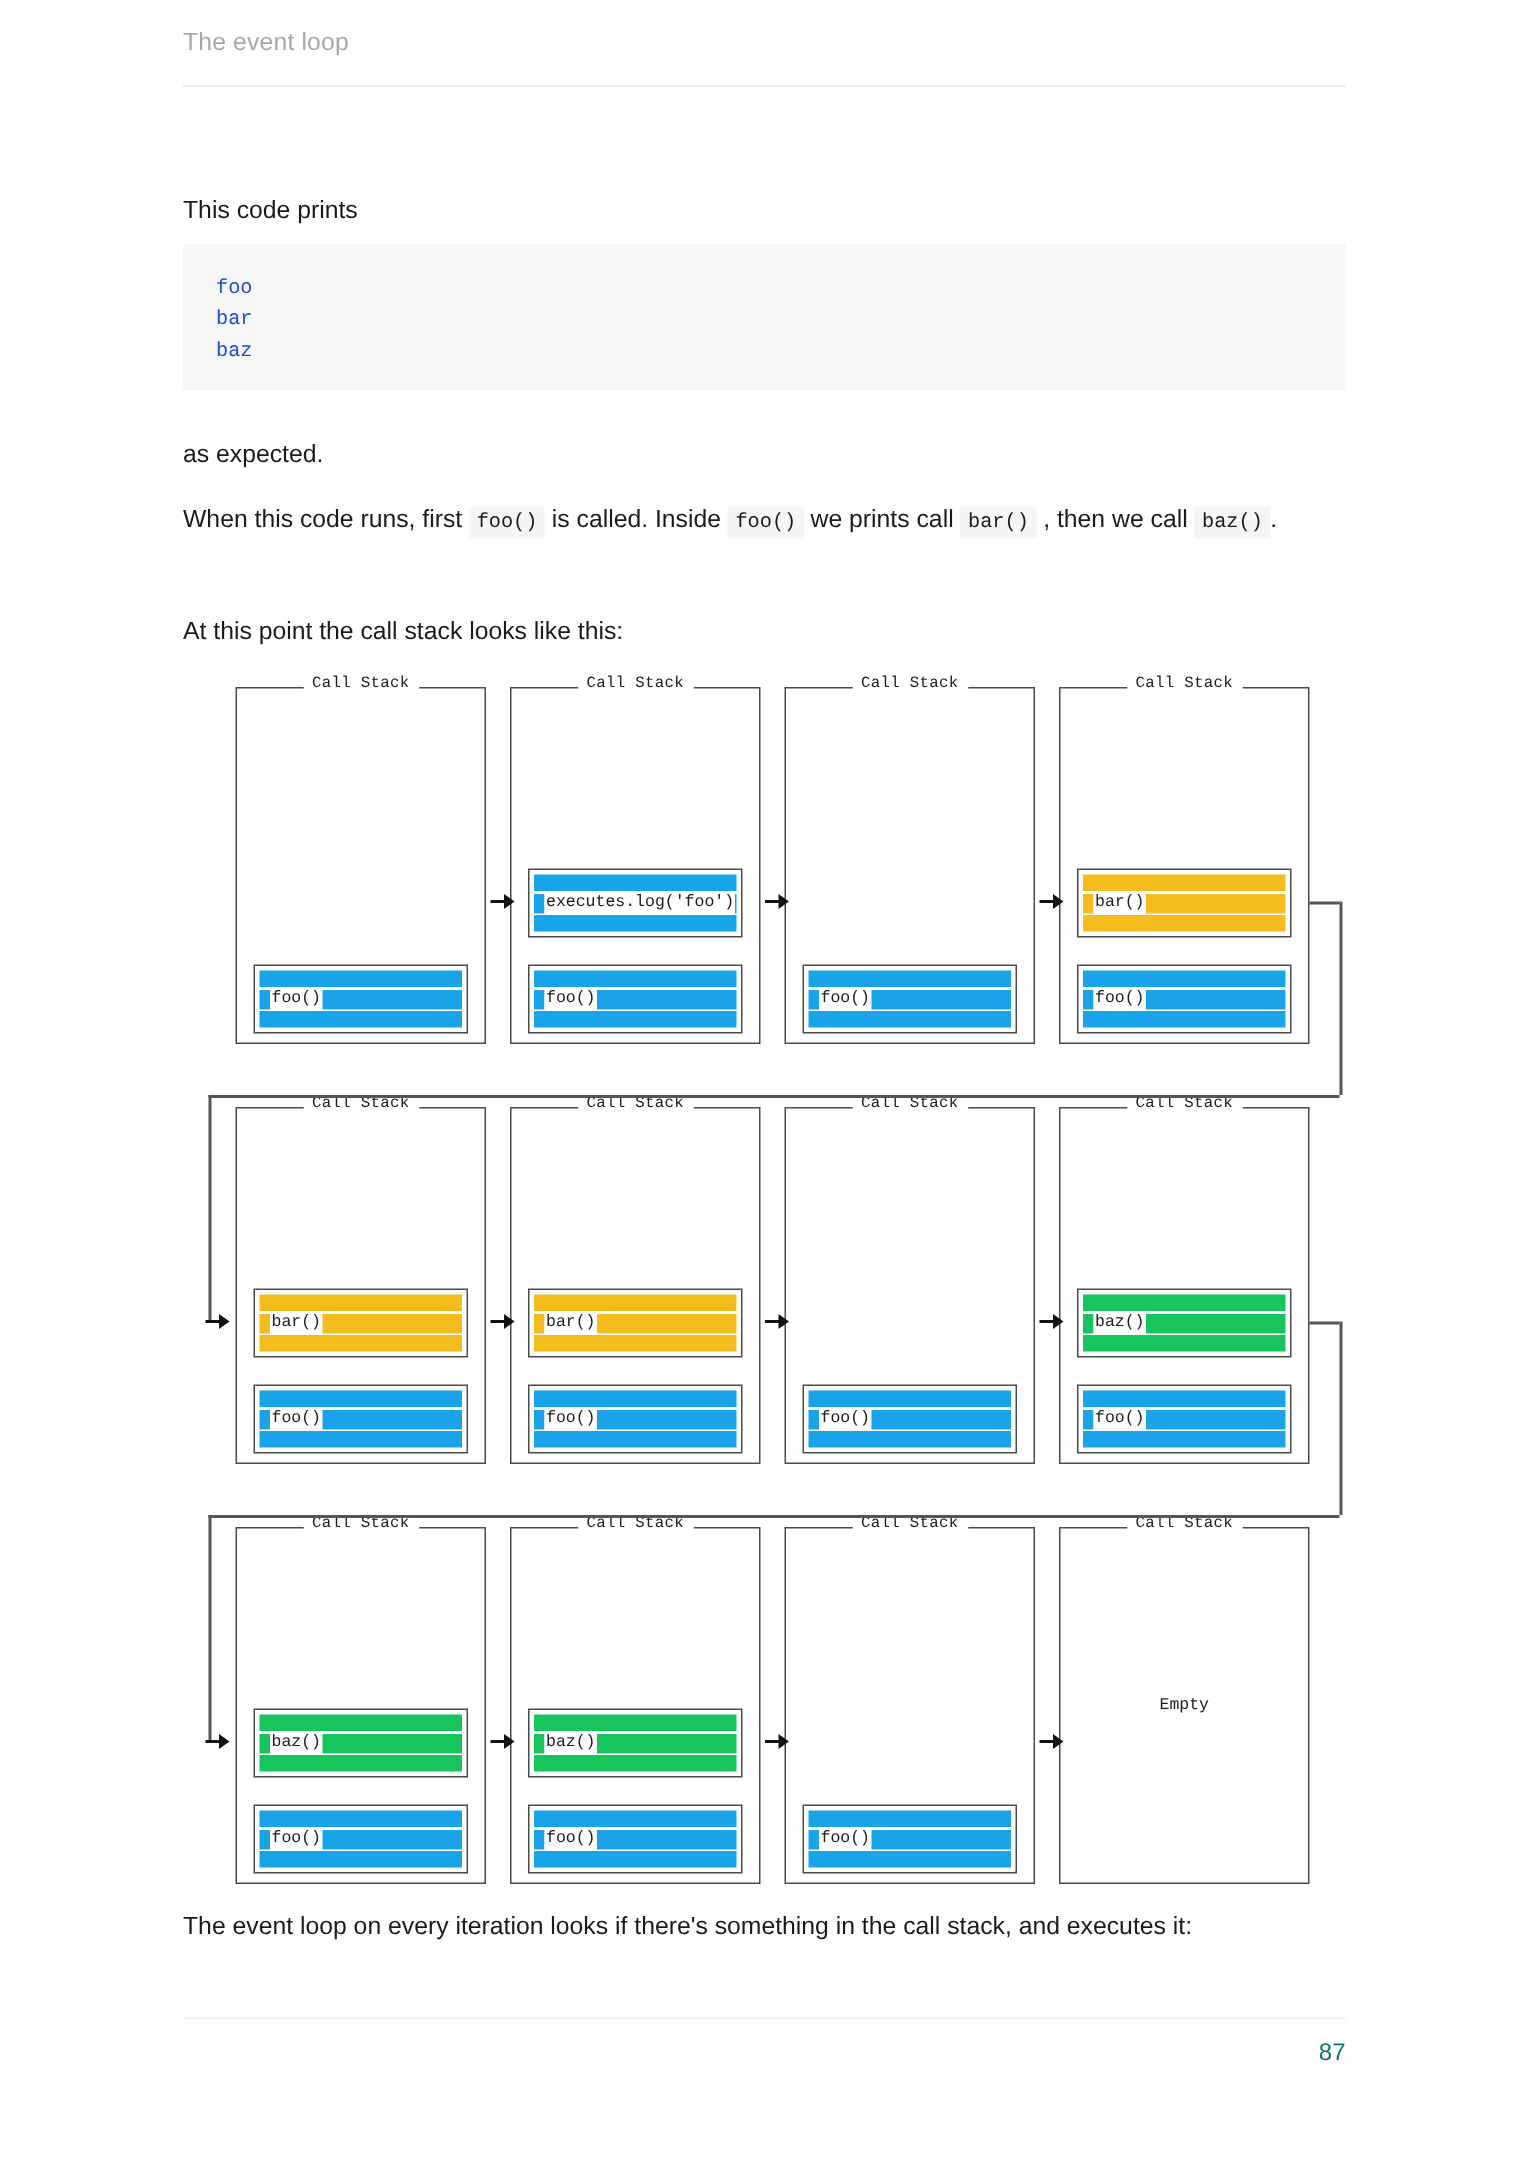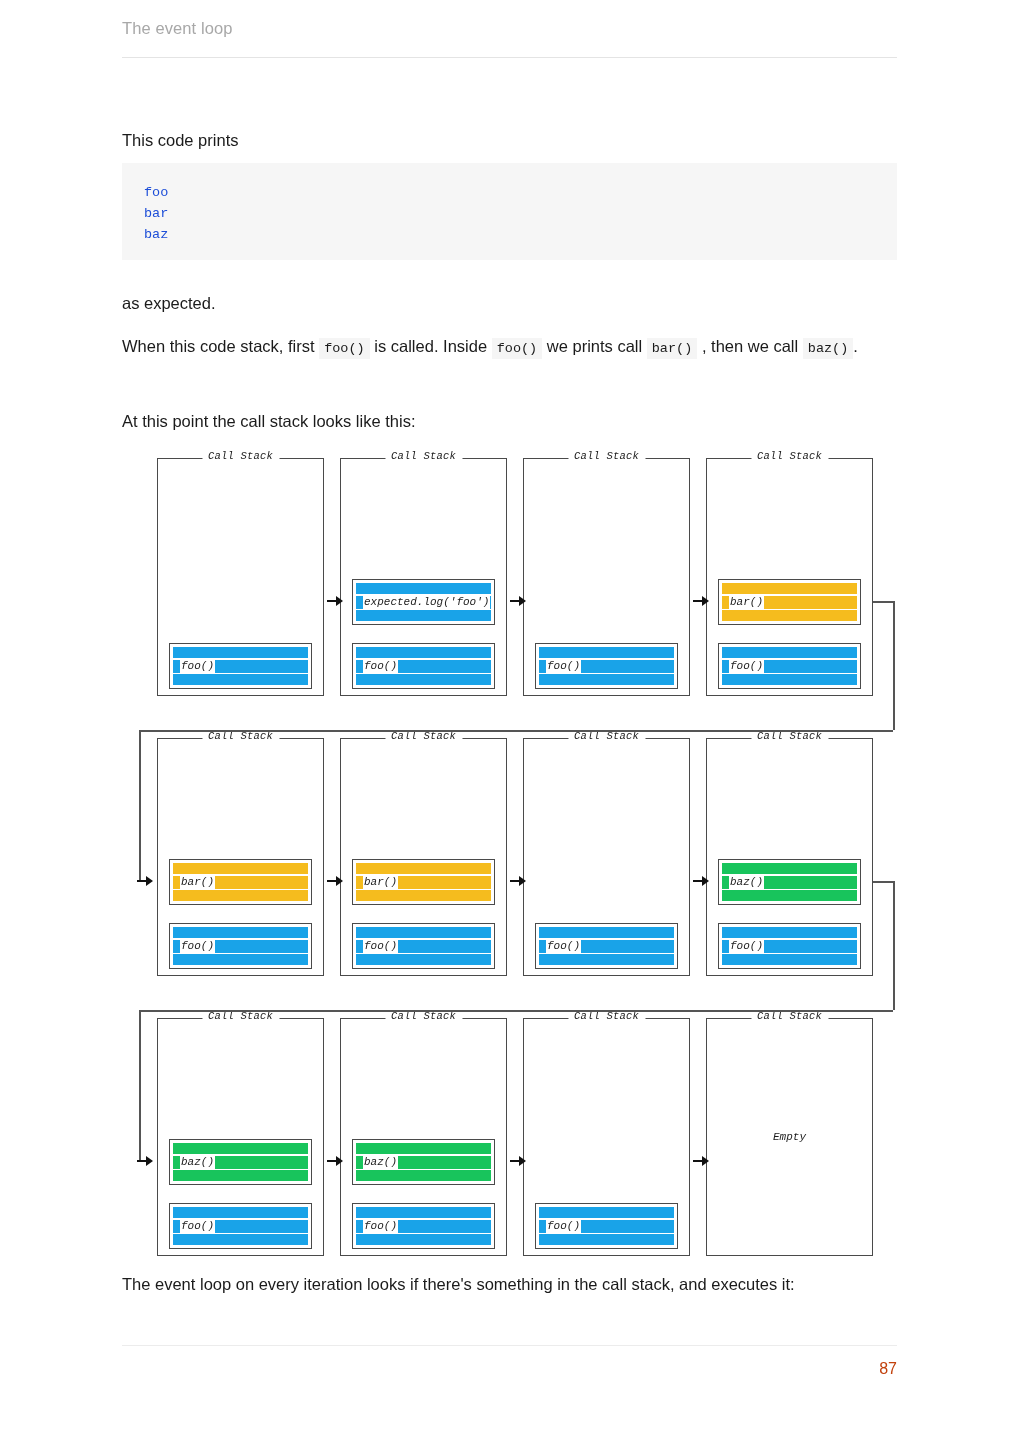--- a/index.html
+++ b/index.html
@@ -29,21 +29,21 @@
   .page-footer {
     position: absolute;
     left: 122px; top: 1345px; width: 775px;
     border-top: 1px solid #ececec;
     height: 50px;
   }
   .page-number {
     position: absolute;
     right: 0; top: 14px;
     font-size: 16px;
-    color: #c2410c;
+    color: #0f766e;
   }
 
   
   .prose { position: absolute; left: 122px; width: 775px; }
   .para {
     font-size: 16.5px;
     color: #1b1b1b;
     line-height: 32px;
     margin: 0;
   }
@@ -67,21 +67,21 @@
     background: #f5f5f5;
     padding: 3px 5px;
     color: #1b1b1b;
     white-space: nowrap;
   }
 
   
   .diagram {
     position: absolute;
     left: 122px; top: 440px;
-    width: 780px; height: 820px; font-style: italic;
+    width: 780px; height: 820px;
   }
 
   .panel {
     position: absolute;
     width: 167px;
     height: 238px;
     border: 1.6px solid #4a4a4a;
     background: #ffffff;
   }
   .panel-legend {
@@ -191,21 +191,21 @@
   <pre>foo
 bar
 baz</pre>
 </div>
 
 <div class="prose" style="top:287px;">
   <p class="para">as expected.</p>
 </div>
 
 <div class="prose" style="top:330px;">
-  <p class="para"><span>When this code stack, first</span>
+  <p class="para"><span>When this code runs, first</span>
     <code class="inline">foo()</code>
     <span>is called. Inside</span>
     <code class="inline">foo()</code>
     <span>we prints call</span>
     <code class="inline">bar()</code>
     <span>, then we call</span>
     <code class="inline">baz()</code><span>.</span></p>
 </div>
 
 <div class="prose" style="top:405px;">
@@ -246,21 +246,21 @@
             </div>
             <div class="frame-bar" style="background: rgb(25, 163, 232);"></div>
           </div>
         </div>
         <div class="frame">
           <div class="frame-fill">
             <div class="frame-bar" style="background: rgb(25, 163, 232);"></div>
             <div class="frame-mid">
               <div class="nub" style="background: rgb(25, 163, 232);"></div>
               <div class="label-bg">
-                <span>expected.log('foo')</span>
+                <span>executes.log('foo')</span>
               </div>
               <div class="tail" style="background: rgb(25, 163, 232);"></div>
             </div>
             <div class="frame-bar" style="background: rgb(25, 163, 232);"></div>
           </div>
         </div>
       </div>
     </div>
     <div class="panel" style="left: 401px; top: 18px;">
       <div class="panel-legend">Call Stack</div>

